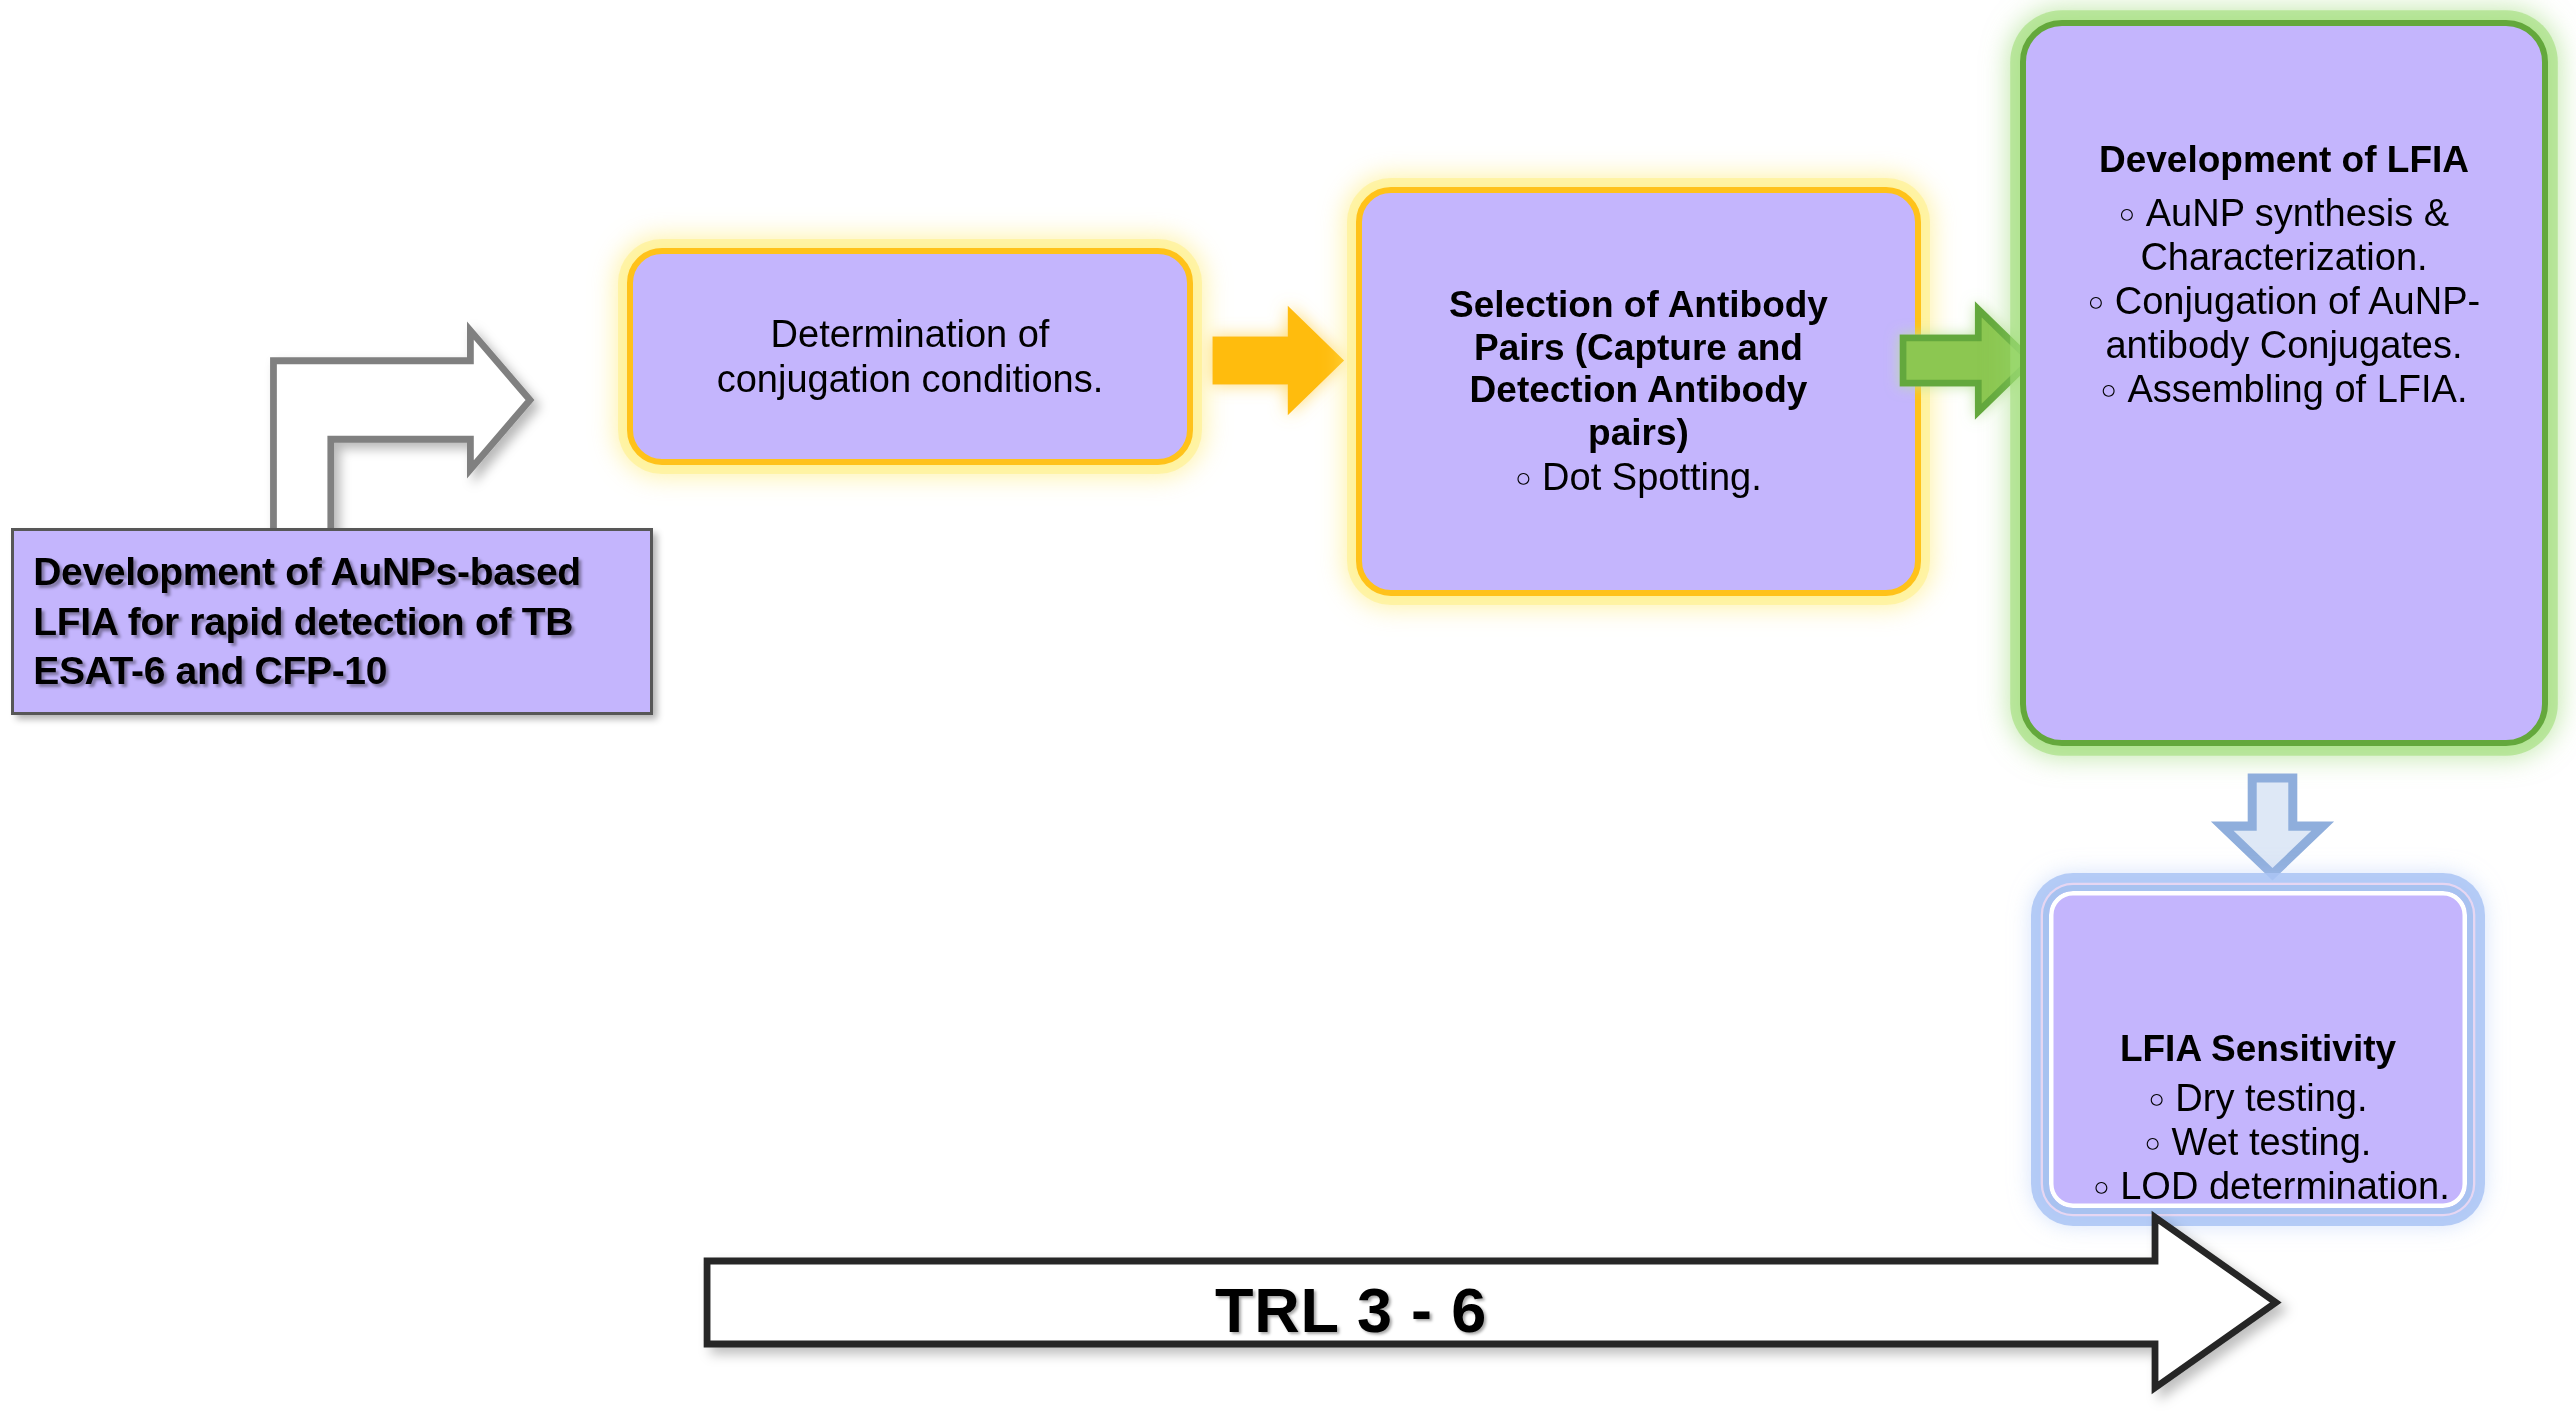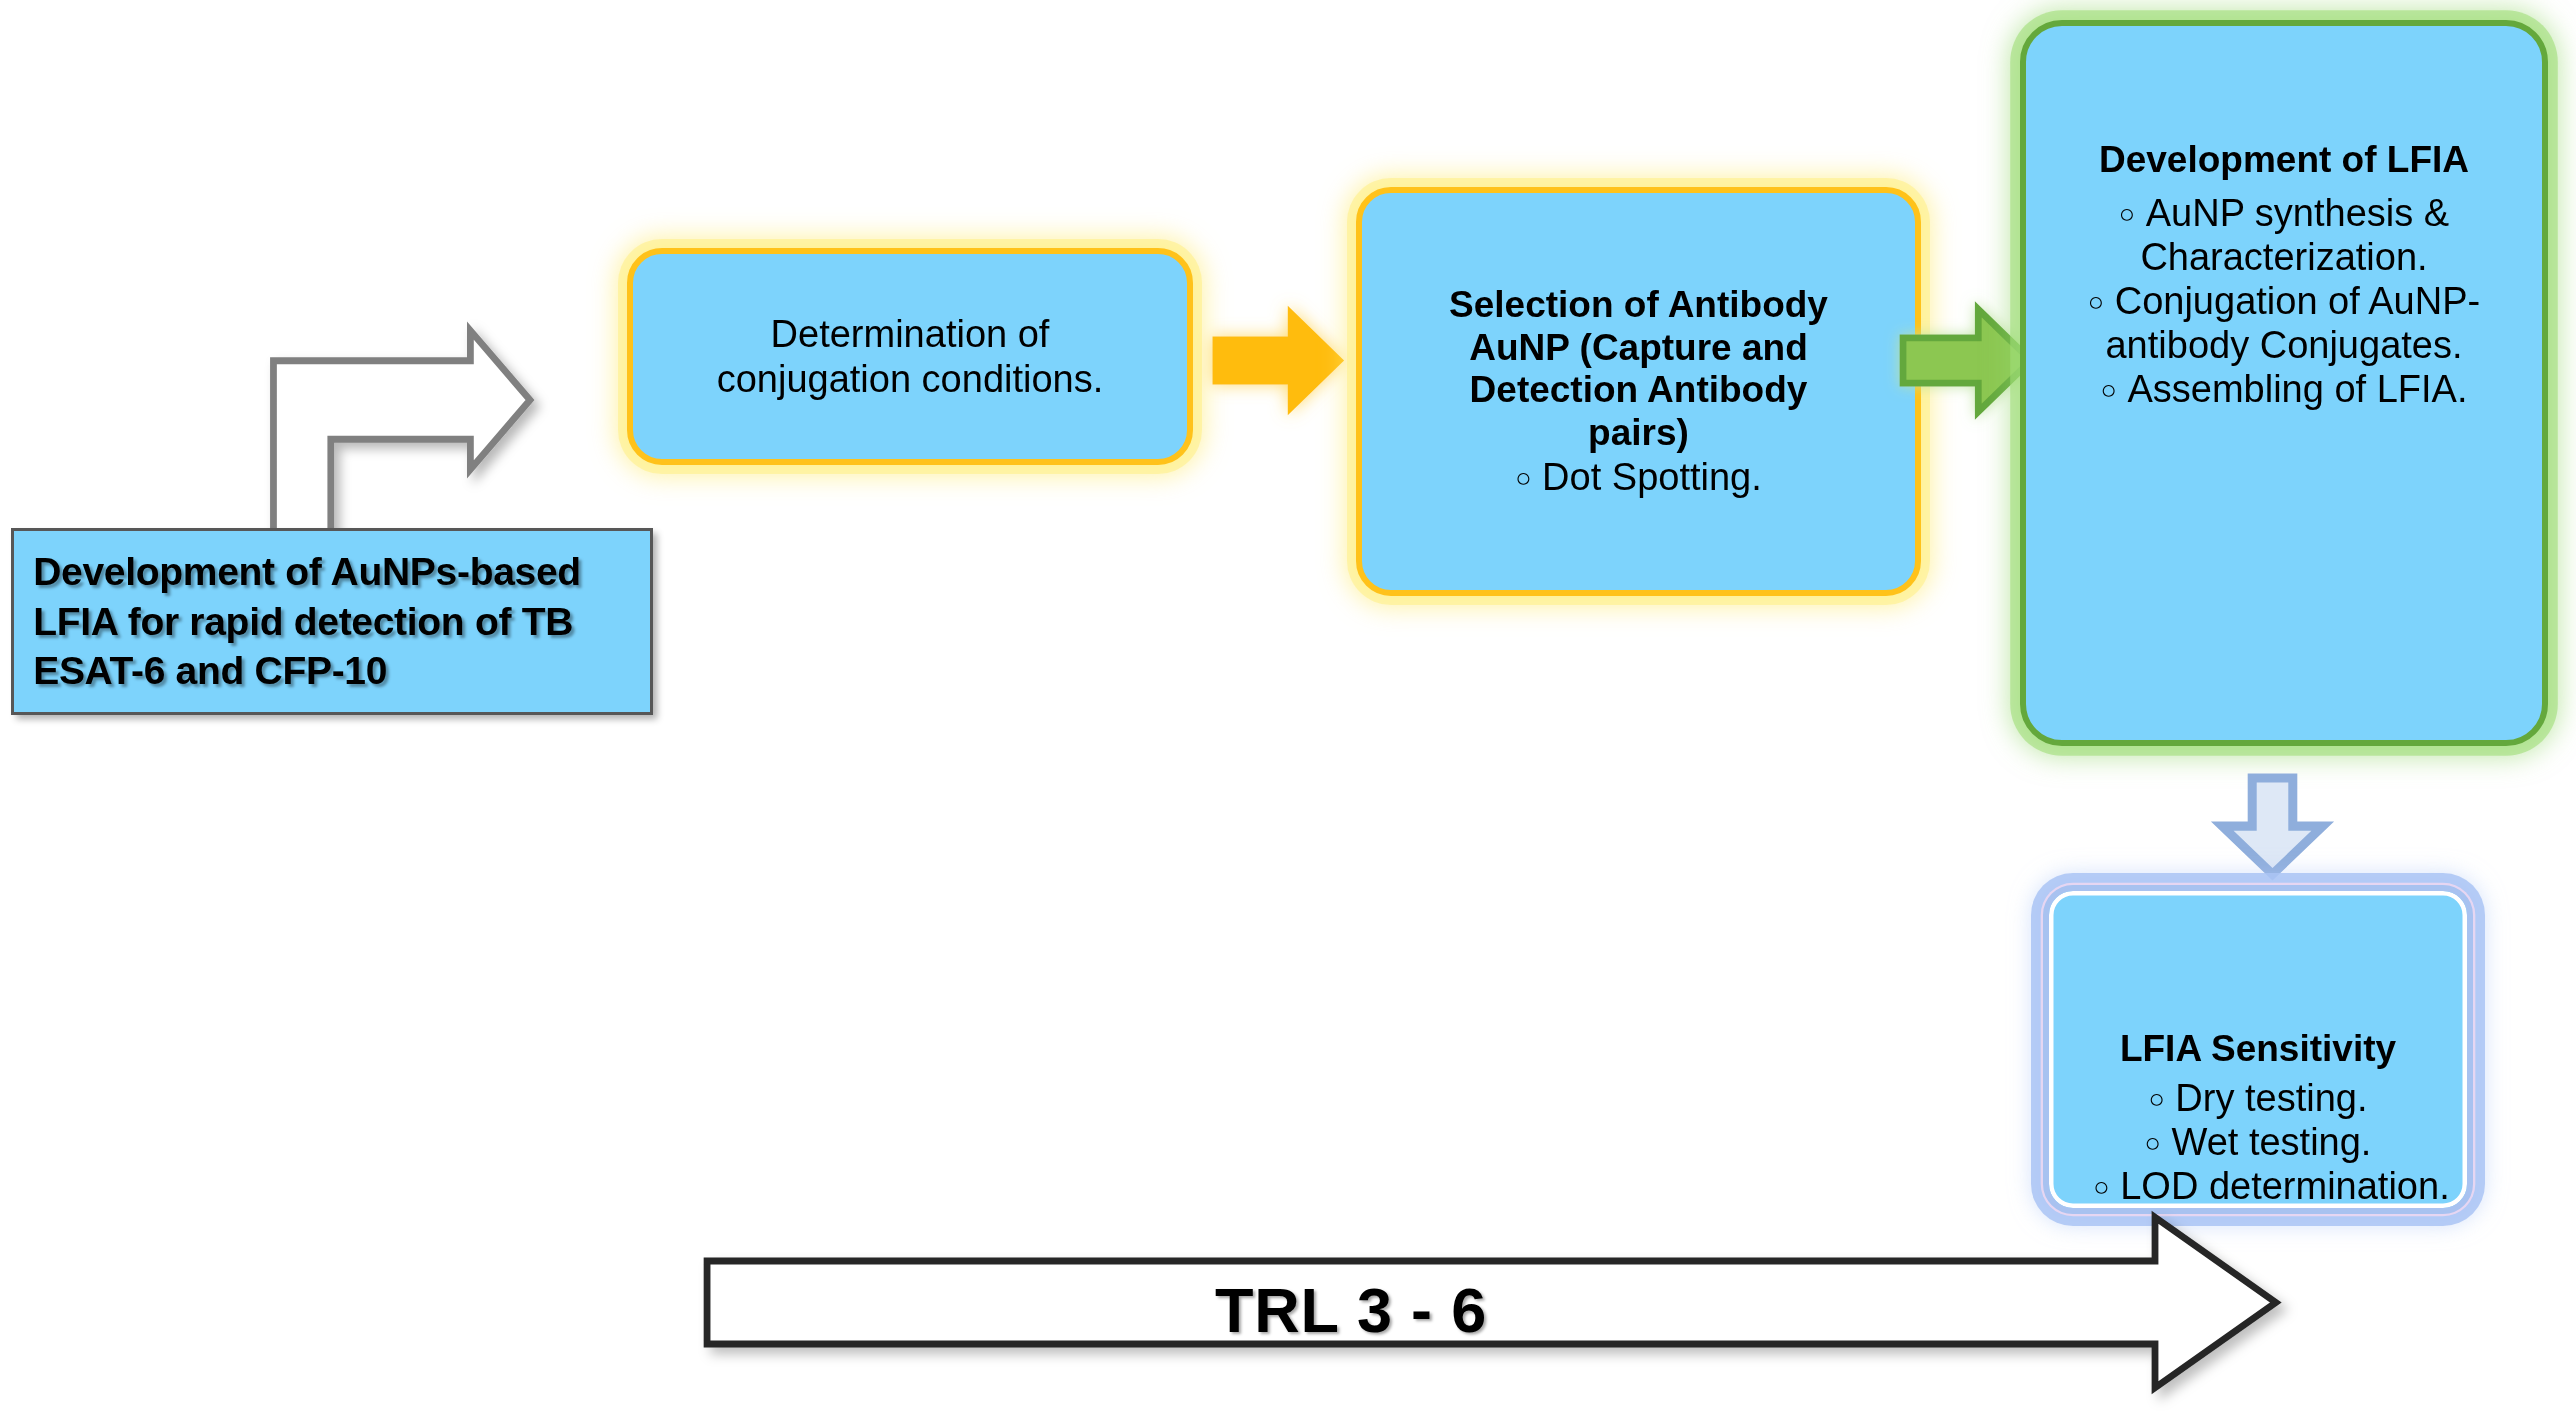--- a/index.html
+++ b/index.html
@@ -17,21 +17,21 @@
   }
 
   
   .node {
     position: absolute;
     box-sizing: border-box;
     display: flex;
     flex-direction: column;
     align-items: center;
     justify-content: center;
-    background: #7dd3fc;
+    background: #c4b5fd;
     text-align: center;
     color: #000000;
   }
 
   
   .node-plain {
     border: 3px solid #575757;
     box-shadow: 5.3px 5.3px 6.8px rgba(0,0,0,.30);
     align-items: flex-start;
     padding: 19.6px 16.6px 19.6px 19.6px;
@@ -143,21 +143,21 @@
     <defs>
       <filter id="glowO" x="-60%" y="-60%" width="220%" height="220%">
         <feDropShadow dx="0" dy="0" stdDeviation="11" flood-color="#FFD966" flood-opacity="0.95"></feDropShadow>
       </filter>
     </defs>
     <path d="M 8 50 L 108 50 L 108 12 L 178 80 L 108 148 L 108 110 L 8 110 Z" fill="#FFBC08" stroke="#FFBC08" stroke-width="4" stroke-linejoin="miter" filter="url(#glowO)"></path>
   </svg>
 
   <div class="node node-yellow" style="left:1356px; top:187px; width:565px; height:409px;">
     <div class="title">Selection of Antibody</div>
-    <div class="title">AuNP (Capture and</div>
+    <div class="title">Pairs (Capture and</div>
     <div class="title">Detection Antibody</div>
     <div class="title">pairs)</div>
     <ul class="bullets">
       <li>
         <span class="bul">○</span><span>Dot Spotting.</span>
       </li>
     </ul>
   </div>
 
   <svg class="arrow-svg" style="left:1897px; top:300px; width:143px; height:121px;" viewBox="0 0 190 160">

